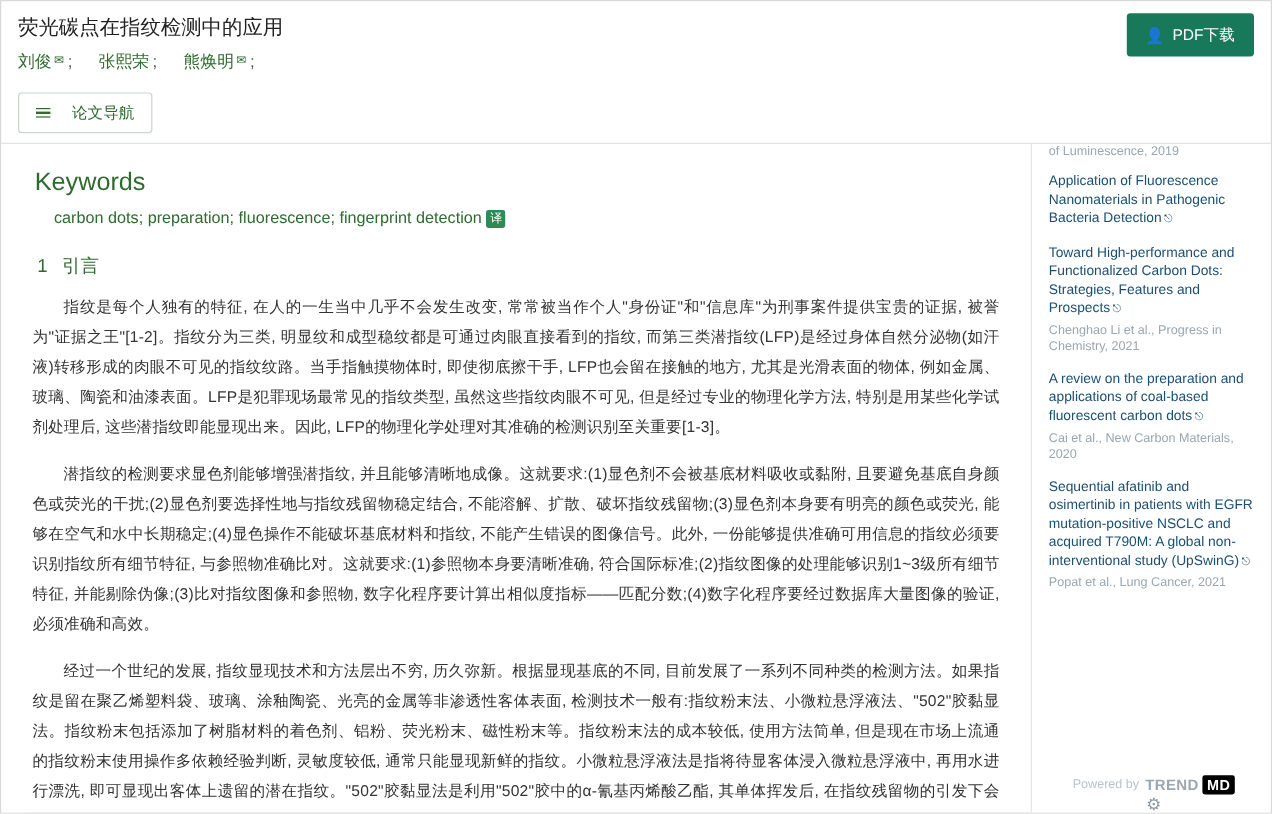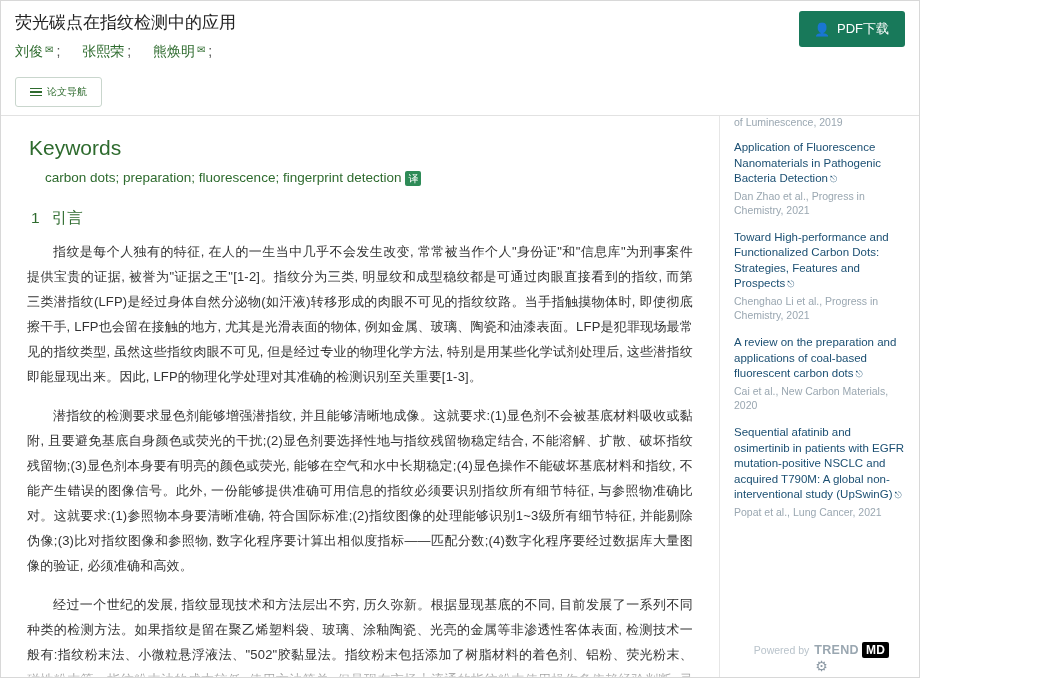--- a/index.html
+++ b/index.html
@@ -6,21 +6,21 @@
   html, body { margin:0; padding:0; }
   body {
     width:1060px; height:678px;
     font-family:"Liberation Sans", sans-serif;
     background:#ffffff;
     color:#333;
     overflow:hidden;
     position:relative;
   }
   .page {
-    width:920px; height:678px;
+    width:1060px; height:678px;
     position:relative;
     border:1px solid #d8d8d8;
     overflow:hidden;
     background:#fff;
   }
 
   
   .header {
     padding:10px 14px 0 14px;
     position:relative;
@@ -70,25 +70,25 @@
   .pdf-btn .ic { font-size:13px; }
 
   
   .navbar {
     padding:6px 14px 8px 14px;
     border-bottom:1px solid #e2e2e2;
   }
   .nav-btn {
     display:inline-flex;
     align-items:center;
-    gap:5px;
+    gap:18px;
     border:1px solid #c9d6cd;
     background:#fff;
     color:#2e6b2e;
-    font-size:10px;
+    font-size:13px;
     padding:7px 14px;
     border-radius:3px;
     cursor:pointer;
     user-select:none;
   }
   .hamburger {
     display:inline-block;
     width:12px; height:9px;
     position:relative;
   }
@@ -298,21 +298,20 @@
       <p class="para indent">经过一个世纪的发展, 指纹显现技术和方法层出不穷, 历久弥新。根据显现基底的不同, 目前发展了一系列不同种类的检测方法。如果指纹是留在聚乙烯塑料袋、玻璃、涂釉陶瓷、光亮的金属等非渗透性客体表面, 检测技术一般有:指纹粉末法、小微粒悬浮液法、"502"胶黏显法。指纹粉末包括添加了树脂材料的着色剂、铝粉、荧光粉末、磁性粉末等。指纹粉末法的成本较低, 使用方法简单, 但是现在市场上流通的指纹粉末使用操作多依赖经验判断, 灵敏度较低, 通常只能显现新鲜的指纹。小微粒悬浮液法是指将待显客体浸入微粒悬浮液中, 再用水进行漂洗, 即可显现出客体上遗留的潜在指纹。"502"胶黏显法是利用"502"胶中的α-氰基丙烯酸乙酯, 其单体挥发后, 在指纹残留物的引发下会发生聚合, 并选择性地聚合到乳突纹线上, 形成坚硬的白色固体, 从而能显出指纹。但是, 传统的"502"胶黏显法安全性不足, 温度一旦失控容易引起火灾或者产生有毒的氰化物气体;并且"502"真空熏显法得到的指纹多是浅明或者半透明状的, 肉眼不易观察, 需要进一步荧光染色, 而染色剂一般都会有一定毒性, 对环境可能存在一定的污染, 且真空罐显相价格较为昂贵, 报价为1万美元左右。</p>
 
       <div class="fade-bottom"></div>
     </div>
 
     <div class="sidebar">
       <div class="sb-top-cut">of Luminescence, 2019</div>
 
       <div class="sb-item">
         <span class="sb-title"><span>Application of Fluorescence Nanomaterials in Pathogenic Bacteria Detection</span><span class="ext">⎋</span></span>
-        <span class="sb-meta">Dan Zhao et al., Progress in Chemistry, 2021</span>
       </div>
 
       <div class="sb-item">
         <span class="sb-title"><span>Toward High-performance and Functionalized Carbon Dots: Strategies, Features and Prospects</span><span class="ext">⎋</span></span>
         <span class="sb-meta">Chenghao Li et al., Progress in Chemistry, 2021</span>
       </div>
 
 
       <div class="sb-item">
         <span class="sb-title"><span>A review on the preparation and applications of coal-based fluorescent carbon dots</span><span class="ext">⎋</span></span>

